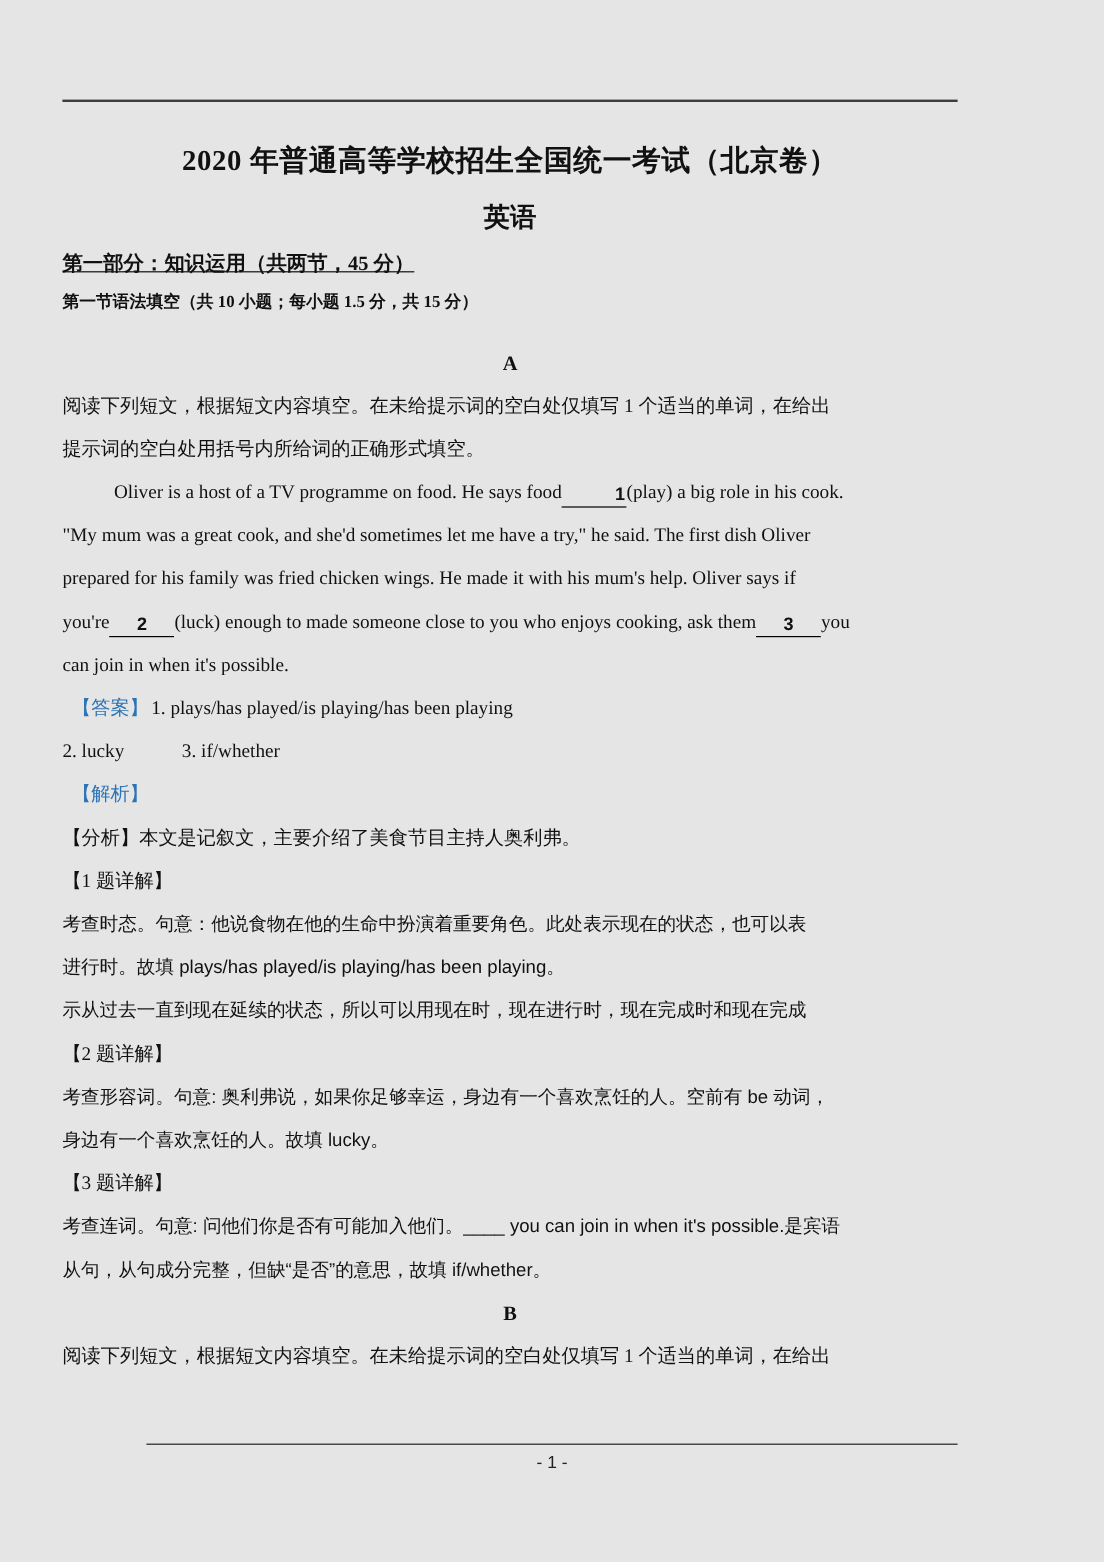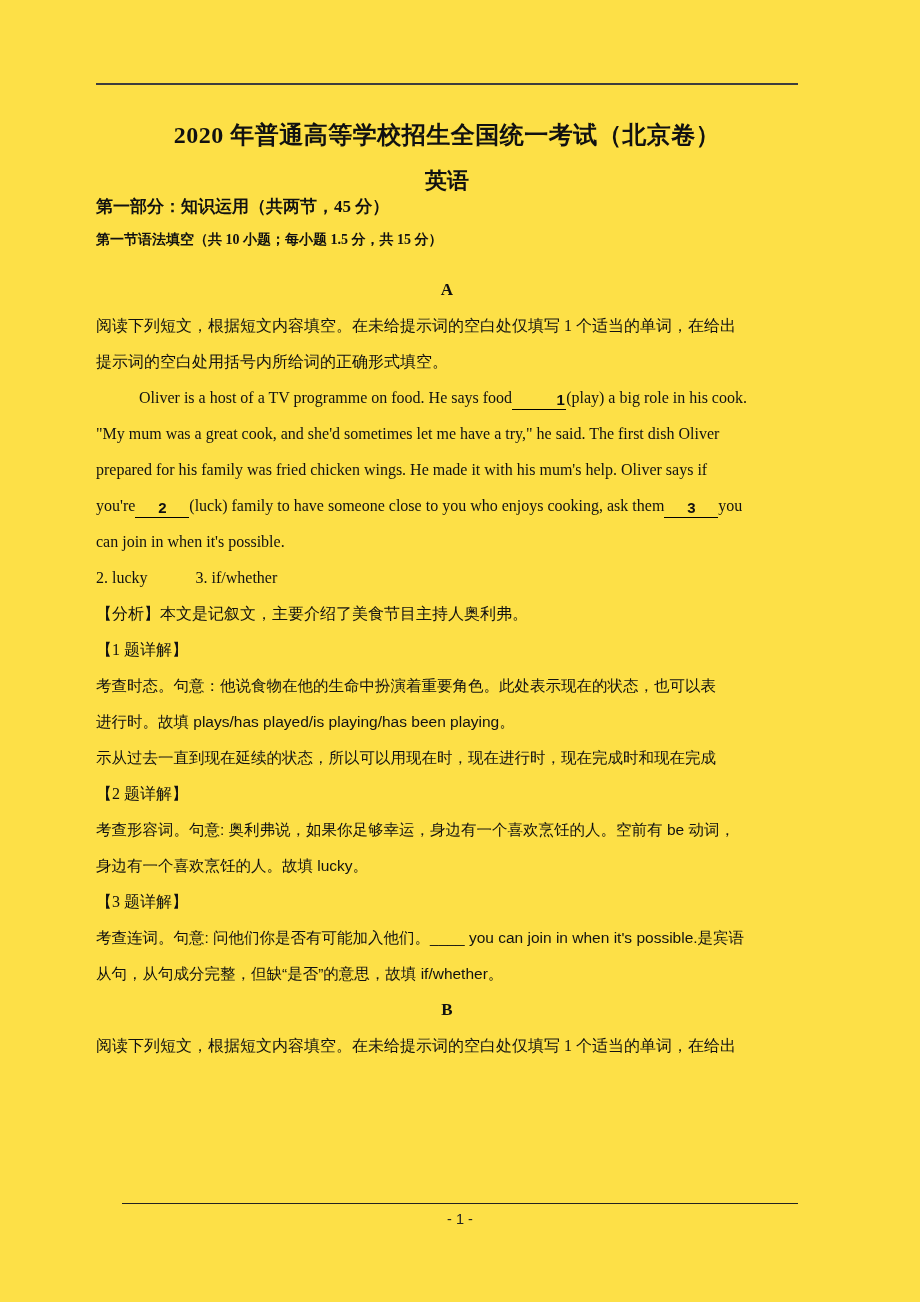--- a/index.html
+++ b/index.html
@@ -4,45 +4,45 @@
 <style>
   html,body{margin:0;padding:0;background:#ffffff;}
   body{
     width:920px;height:1302px;
     font-family:"Liberation Serif","DejaVu Serif",serif;
     color:#111111;
   }
   .page{
     position:relative;
     width:920px;height:1302px;
-    padding:83px 122px 0 96px;
+    padding:83px 122px 0 52px;
     box-sizing:border-box;
-    background:#fde047;
+    background:#e5e5e5;
     overflow:hidden;
   }
   .top-rule{border-top:2.5px solid #3d3d3d;height:0;}
   .title{
     margin:34px 0 0 0;
     font-size:24px;line-height:32px;
     text-align:center;font-weight:bold;
     letter-spacing:0.5px;
   }
   .subject{
     margin:16px 0 0 0;
     font-size:22px;line-height:28px;
     text-align:center;font-weight:bold;
   }
   .exam-info{
     margin-top:18px;
     font-size:17px;line-height:24px;
     text-align:center;font-weight:bold;
   }
   .part-heading{
-    margin-top:0;
-    font-size:17px;line-height:24px;font-weight:bold;
+    margin-top:13px;
+    font-size:17px;line-height:24px;font-weight:bold;text-decoration:underline;
   }
   .section-heading{
     margin-top:9px;
     font-size:14px;line-height:24px;font-weight:bold;
   }
   .line{
     height:36px;line-height:36px;
     font-size:16px;
     white-space:nowrap;
   }
@@ -95,26 +95,32 @@
 
   <div id="instr-a">
       <div class="line">阅读下列短文，根据短文内容填空。在未给提示词的空白处仅填写 1 个适当的单词，在给出</div>
       <div class="line">提示词的空白处用括号内所给词的正确形式填空。</div>
     </div>
 
   <div id="passage-a">
       <div class="line indent"><span>Oliver is a host of a TV programme on food. He says food</span><span class="blank">1</span><span>(play) a big role in his cook.</span></div>
       <div class="line"><span>"My mum was a great cook, and she'd sometimes let me have a try," he said. The first dish Oliver</span></div>
       <div class="line"><span>prepared for his family was fried chicken wings. He made it with his mum's help. Oliver says if</span></div>
-      <div class="line"><span>you're</span><span class="blank">2</span><span>(luck) family to have someone close to you who enjoys cooking, ask them</span><span class="blank">3</span><span>you</span></div>
+      <div class="line"><span>you're</span><span class="blank">2</span><span>(luck) enough to made someone close to you who enjoys cooking, ask them</span><span class="blank">3</span><span>you</span></div>
       <div class="line"><span>can join in when it's possible.</span></div>
     </div>
 
+  <div class="line answer-pad">
+    <span class="blue">【答案】</span><span>1. plays/has played/is playing/has been playing</span>
+  </div>
   <div class="line" id="answers-2"><span>2. lucky</span><span class="ans-gap">3. if/whether</span></div>
 
+  <div class="line answer-pad">
+    <span class="blue">【解析】</span>
+  </div>
 
   <div id="explanations">
       <div class="line"><span>【分析】</span><span>本文是记叙文，主要介绍了美食节目主持人奥利弗。</span></div>
       <div class="line">【1 题详解】</div>
       <div class="line exp-body">考查时态。句意：他说食物在他的生命中扮演着重要角色。此处表示现在的状态，也可以表</div>
       <div class="line exp-body">进行时。故填 plays/has played/is playing/has been playing。</div>
       <div class="line exp-body">示从过去一直到现在延续的状态，所以可以用现在时，现在进行时，现在完成时和现在完成</div>
       <div class="line">【2 题详解】</div>
       <div class="line exp-body">考查形容词。句意: 奥利弗说，如果你足够幸运，身边有一个喜欢烹饪的人。空前有 be 动词，</div>
       <div class="line exp-body">身边有一个喜欢烹饪的人。故填 lucky。</div>

